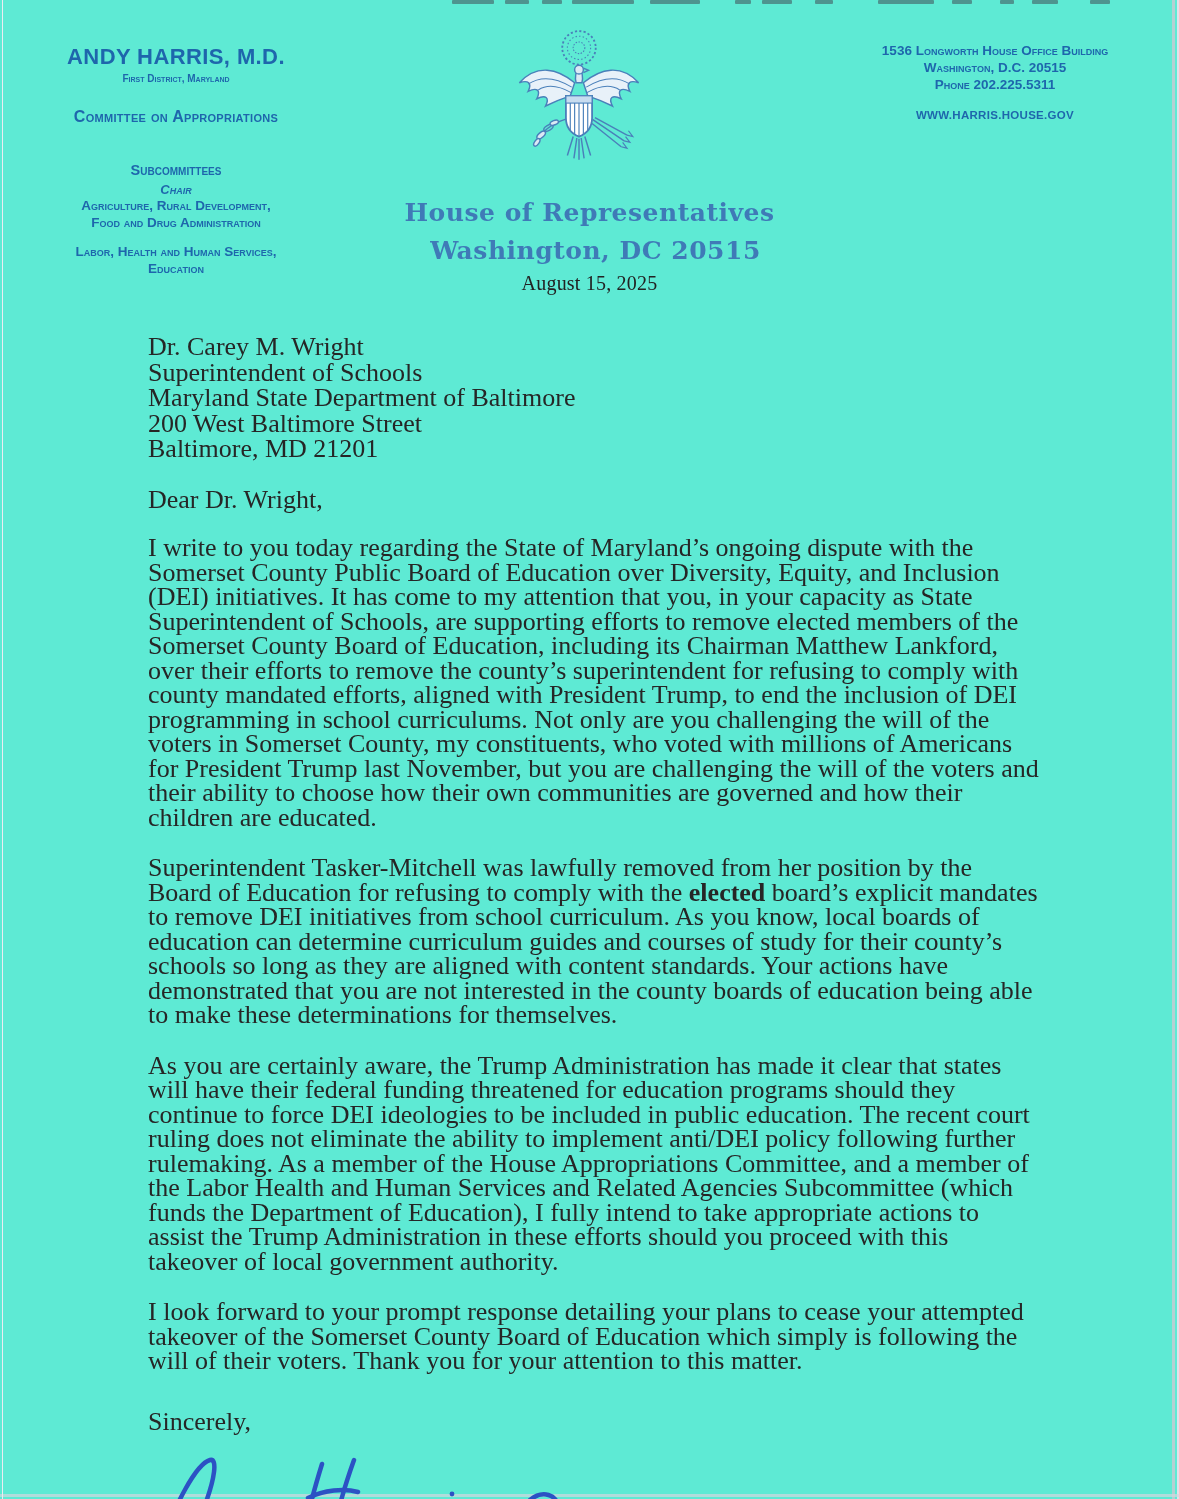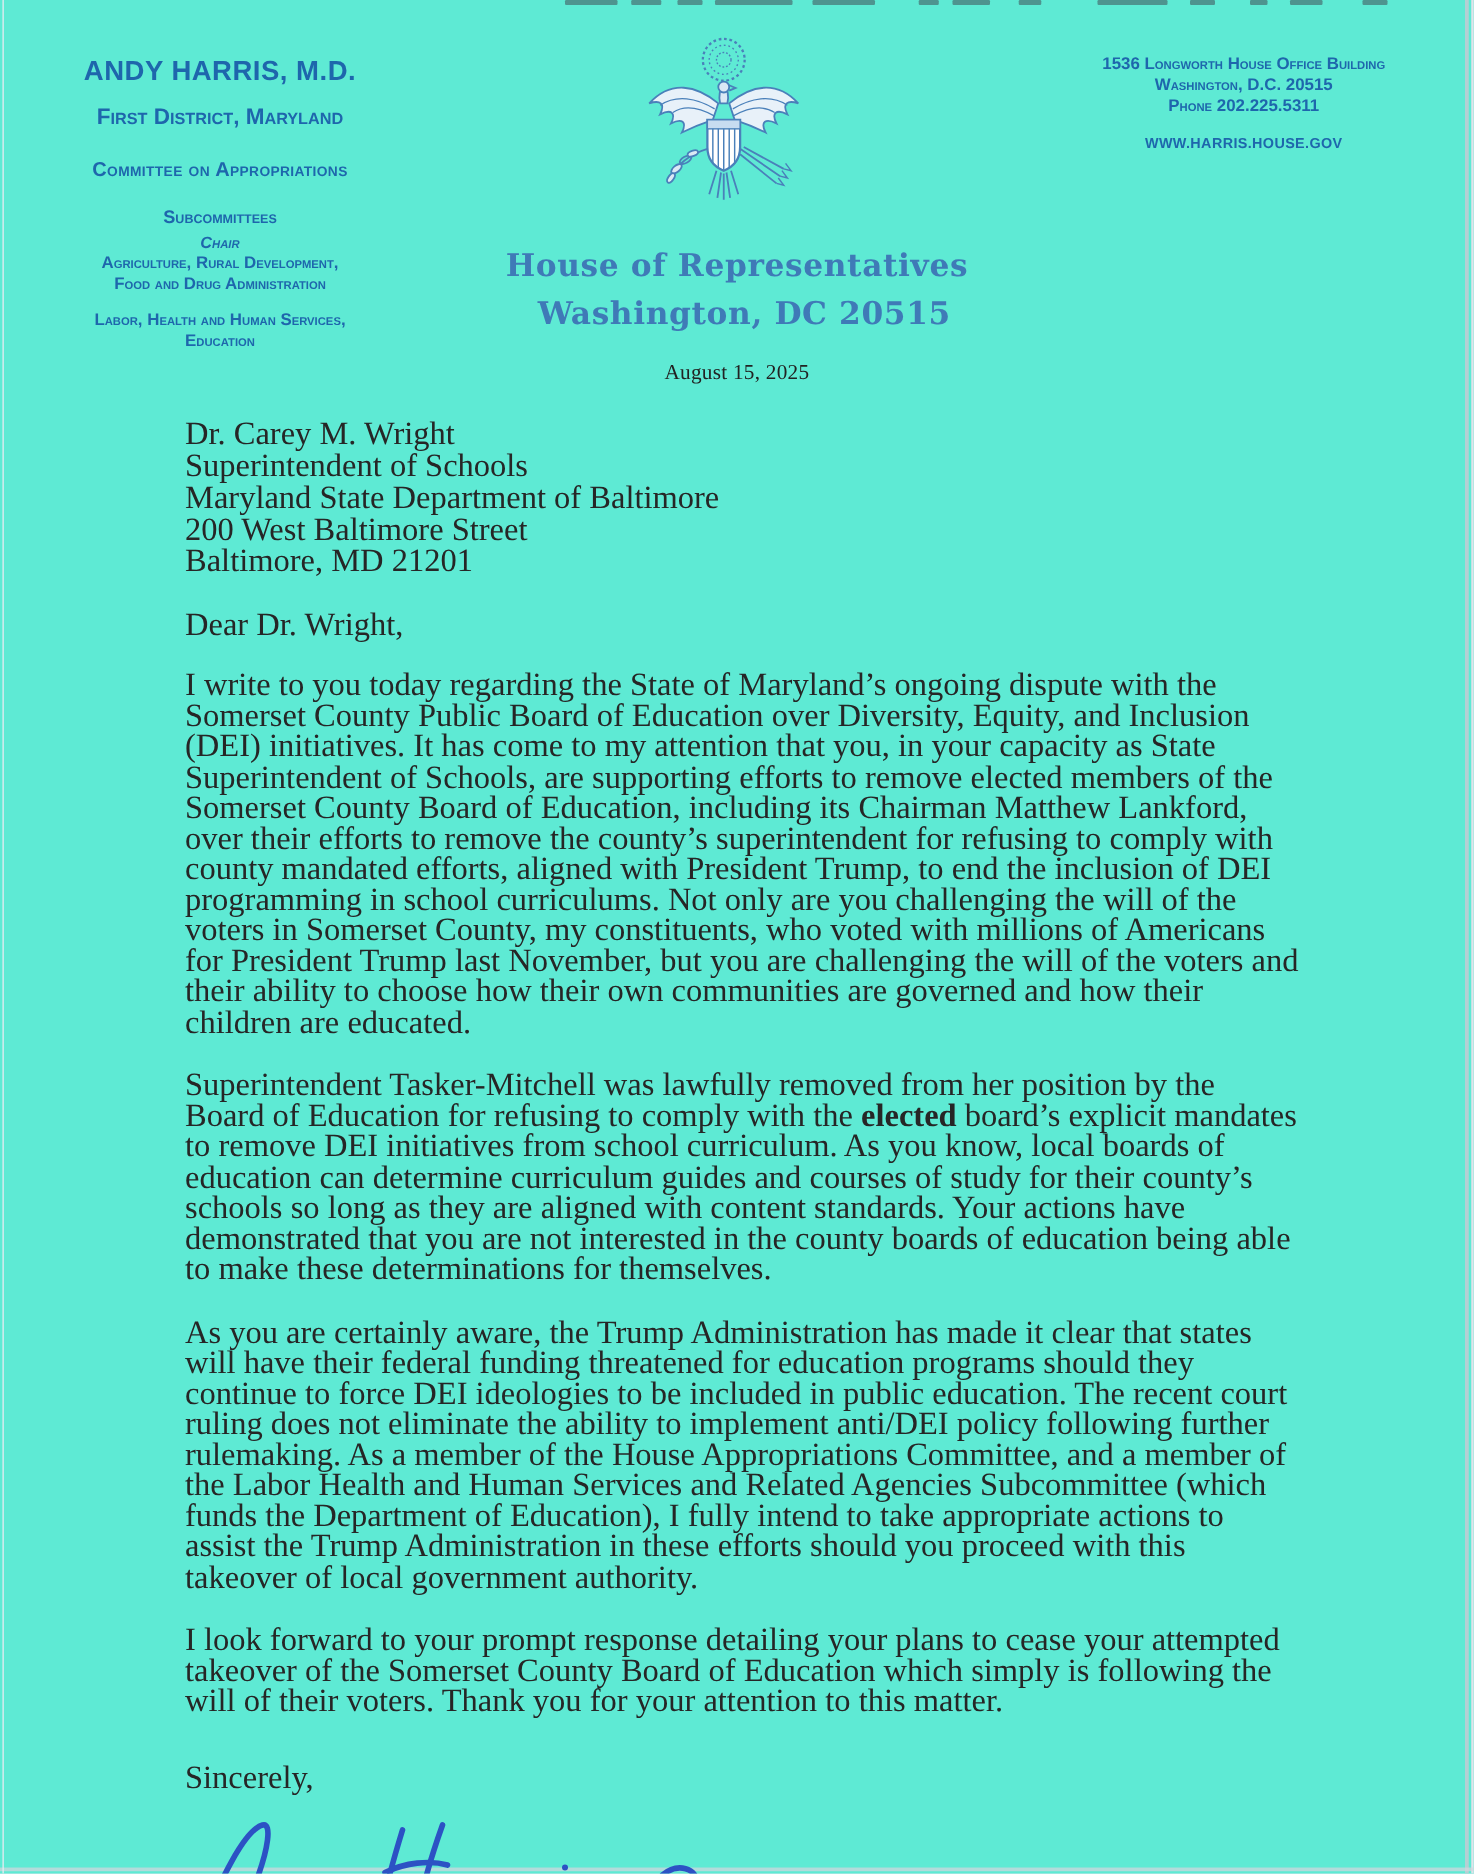--- a/index.html
+++ b/index.html
@@ -20,23 +20,23 @@
 
   
   .lh-left{
     position:absolute;left:28px;top:44px;width:296px;
     text-align:center;
     font-family:"Liberation Sans", sans-serif;
     color:#1e66ac;
     font-variant:small-caps;
   }
   .lh-name{font-size:22px;font-weight:bold;letter-spacing:.4px;text-transform:none;font-variant:normal;}
-  .lh-district{font-size:18px;font-weight:bold;margin-top:13px;}
+  .lh-district{font-size:10px;font-weight:bold;margin-top:3px;}
   .lh-committee{font-size:16px;font-weight:bold;margin-top:24px;letter-spacing:.3px;}
-  .lh-subcommittees{font-size:14.5px;font-weight:bold;margin-top:20px;}
+  .lh-subcommittees{font-size:14.5px;font-weight:bold;margin-top:36px;}
   .lh-chair{font-size:13px;font-weight:bold;font-style:italic;margin-top:4px;}
   .lh-subline{font-size:13.5px;font-weight:bold;line-height:17px;}
   .lh-gap{height:12px;}
 
   .lh-right{
     position:absolute;left:845px;top:42px;width:300px;
     text-align:center;
     font-family:"Liberation Sans", sans-serif;
     color:#1e66ac;
     font-variant:small-caps;
@@ -45,21 +45,21 @@
   }
   .lh-right .site{margin-top:14px;font-variant:normal;text-transform:uppercase;font-size:11.5px;letter-spacing:.3px;}
 
   .seal{position:absolute;left:506px;top:26px;width:146px;height:160px;}
 
   
   .heading{position:absolute;left:0;top:188px;width:100%;text-align:center;color:#3f7ab7;}
   .hd1{font-family:"DejaVu Serif", serif;font-weight:bold;font-size:35px;letter-spacing:1px;}
   .hd2{font-family:"DejaVu Serif", serif;font-weight:bold;font-size:25px;margin-top:10px;letter-spacing:.5px;}
   .hd3{font-family:"DejaVu Serif", serif;font-weight:bold;font-size:25px;margin-top:9px;letter-spacing:.5px;padding-left:12px;}
-  .date{font-family:"Liberation Serif", serif;color:#222;font-size:17px;margin-top:23px;font-weight:normal;letter-spacing:.2px;}
+  .date{font-family:"Liberation Serif", serif;color:#222;font-size:20px;margin-top:7px;font-weight:normal;letter-spacing:.2px;}
 
   
   .body-block{
     position:absolute;left:148px;top:334px;width:893px;
     font-size:26px;line-height:24.5px;color:#262626;
   }
   .recipient div{line-height:25.5px;}
   .salutation{margin-top:26px;}
   .para{margin-top:24px;}
   .para b{font-weight:bold;}

